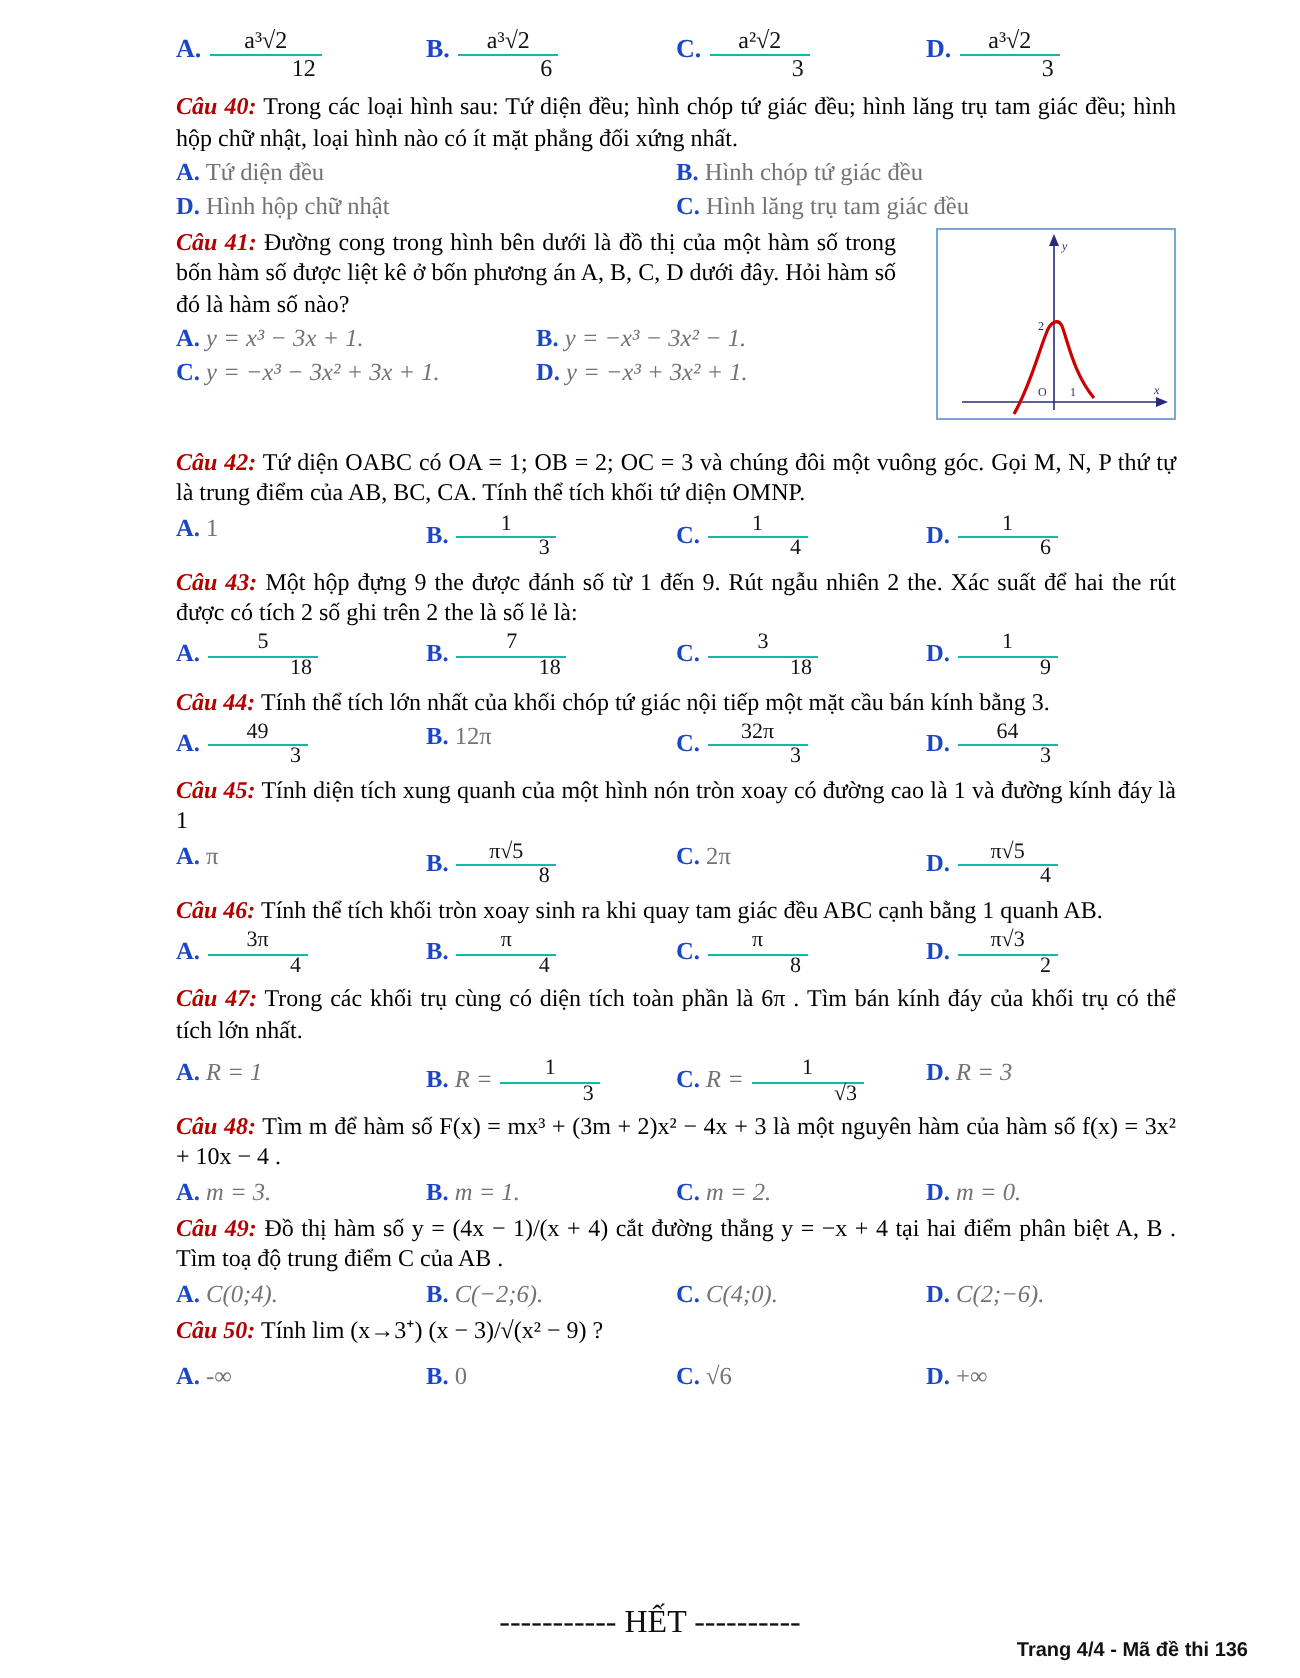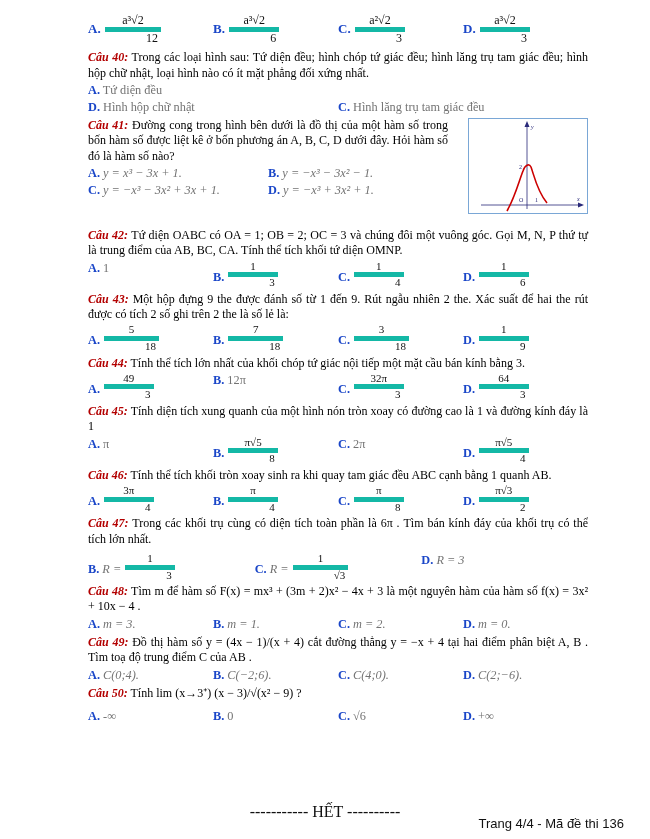--- a/index.html
+++ b/index.html
@@ -51,21 +51,21 @@
   .mathi{ font-style:italic; }
   
   .frac{
     display:inline-block;
     vertical-align:-0.55em;
     text-align:center;
     font-size:11px;
     line-height:1.05;
     margin:0 1px;
   }
-  .frac .num{ display:block; padding:0 3px; border-bottom:5px solid #14b8a6; }
+  .frac .num{ display:block; padding:0 3px; border-bottom:1px solid #14b8a6; }
   .frac .den{ display:block; padding:0 3px;margin-left:38px; }
   
   .toprow{
     display:flex;
     margin-top:0px;
     margin-bottom:6px;
     align-items:flex-end;
   }
   .toprow .opt{ flex:1 1 25%; font-size:13px; }
   .toprow .frac{ font-size:12px; vertical-align:-0.75em;}
@@ -86,22 +86,22 @@
     position:absolute;
     left:0; right:0;
     bottom:18px;
     text-align:center;
     font-size:16px;
   }
   .pagenum{
     position:absolute;
     right:26px;
     bottom:8px;
-    font-size:13px;
-    font-weight:normal;
+    font-size:10px;
+    font-weight:bold;
     font-family:"Liberation Sans", sans-serif;
   }
   .dashes{ letter-spacing:0px; }
 </style>
 </head>
 <body>
 
 <div class="page">
   <div class="content">
 
@@ -138,20 +138,24 @@
 
     <div class="q">
       <div class="qhead">
         <span class="qlabel">Câu 40:</span>
         <span class="qtext">Trong các loại hình sau: Tứ diện đều; hình chóp tứ giác đều; hình lăng trụ tam giác đều; hình hộp chữ nhật, loại hình nào có ít mặt phẳng đối xứng nhất.</span>
       </div>
       <div class="opts two">
         <div class="opt">
           <span class="ol">A.</span>
           <span class="ov">Tứ diện đều</span>
+        </div>
+        <div class="opt">
+          <span class="ol">B.</span>
+          <span class="ov">Hình chóp tứ giác đều</span>
         </div>
       </div>
       <div class="opts two">
         <div class="opt">
           <span class="ol">D.</span>
           <span class="ov">Hình hộp chữ nhật</span>
         </div>
         <div class="opt">
           <span class="ol">C.</span>
           <span class="ov">Hình lăng trụ tam giác đều</span>
@@ -377,20 +381,24 @@
       </div>
     </div>
 
     <div class="q">
       <div class="qhead">
         <span class="qlabel">Câu 47:</span>
         <span class="qtext">Trong các khối trụ cùng có diện tích toàn phần là 6π . Tìm bán kính đáy của khối trụ có thể tích lớn nhất.</span>
       </div>
       <div class="opts" style="margin-top:6px;">
         <div class="opt">
+          <span class="ol">A.</span>
+          <span class="ov mathi">R = 1</span>
+        </div>
+        <div class="opt">
           <span class="ol">B.</span>
           <span class="ov mathi">R = </span>
           <span class="frac">
             <span class="num">1</span>
             <span class="den">3</span>
           </span>
         </div>
         <div class="opt">
           <span class="ol">C.</span>
           <span class="ov mathi">R = </span>

